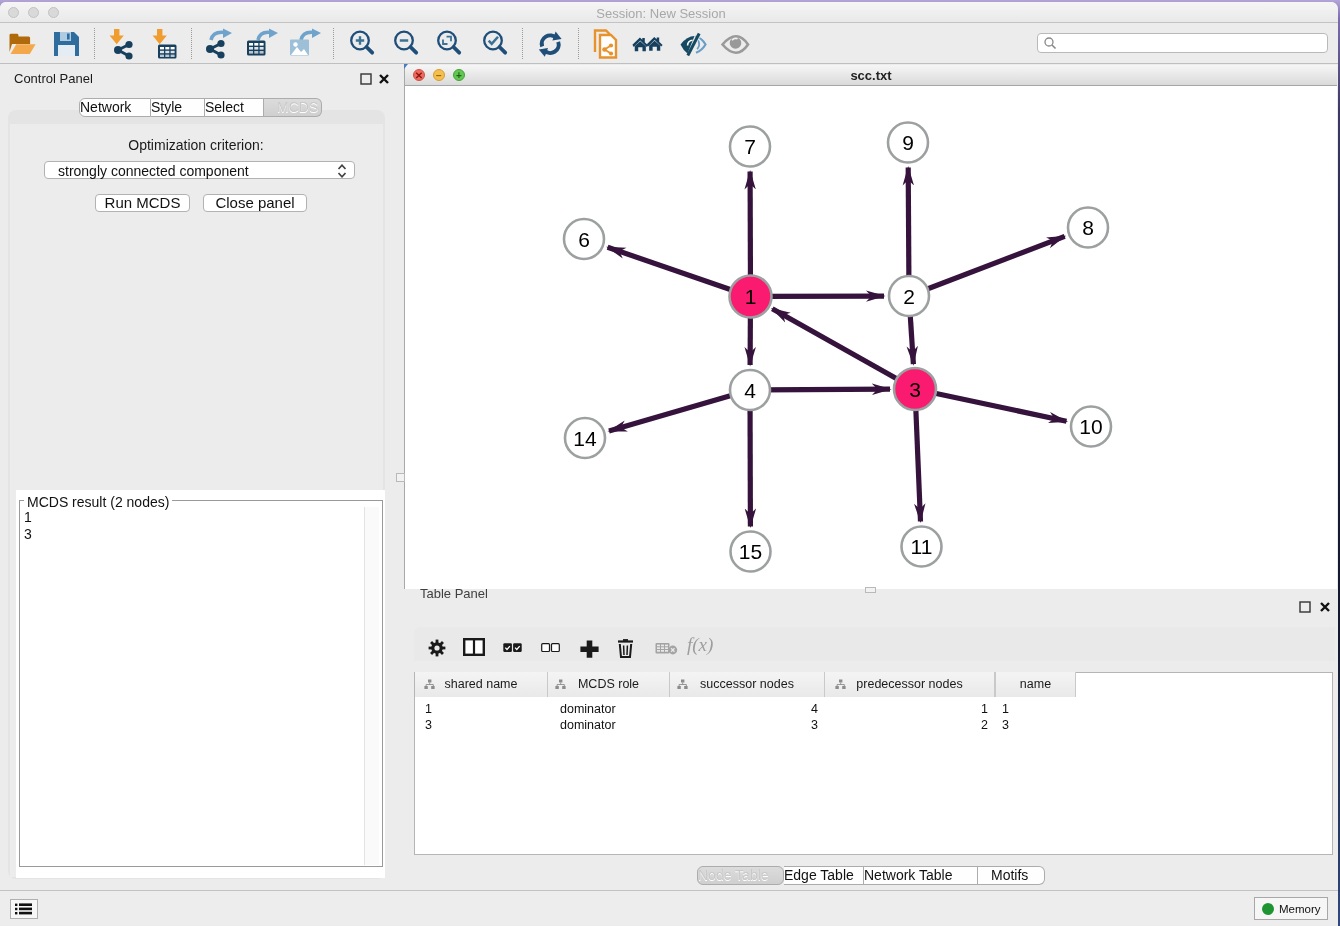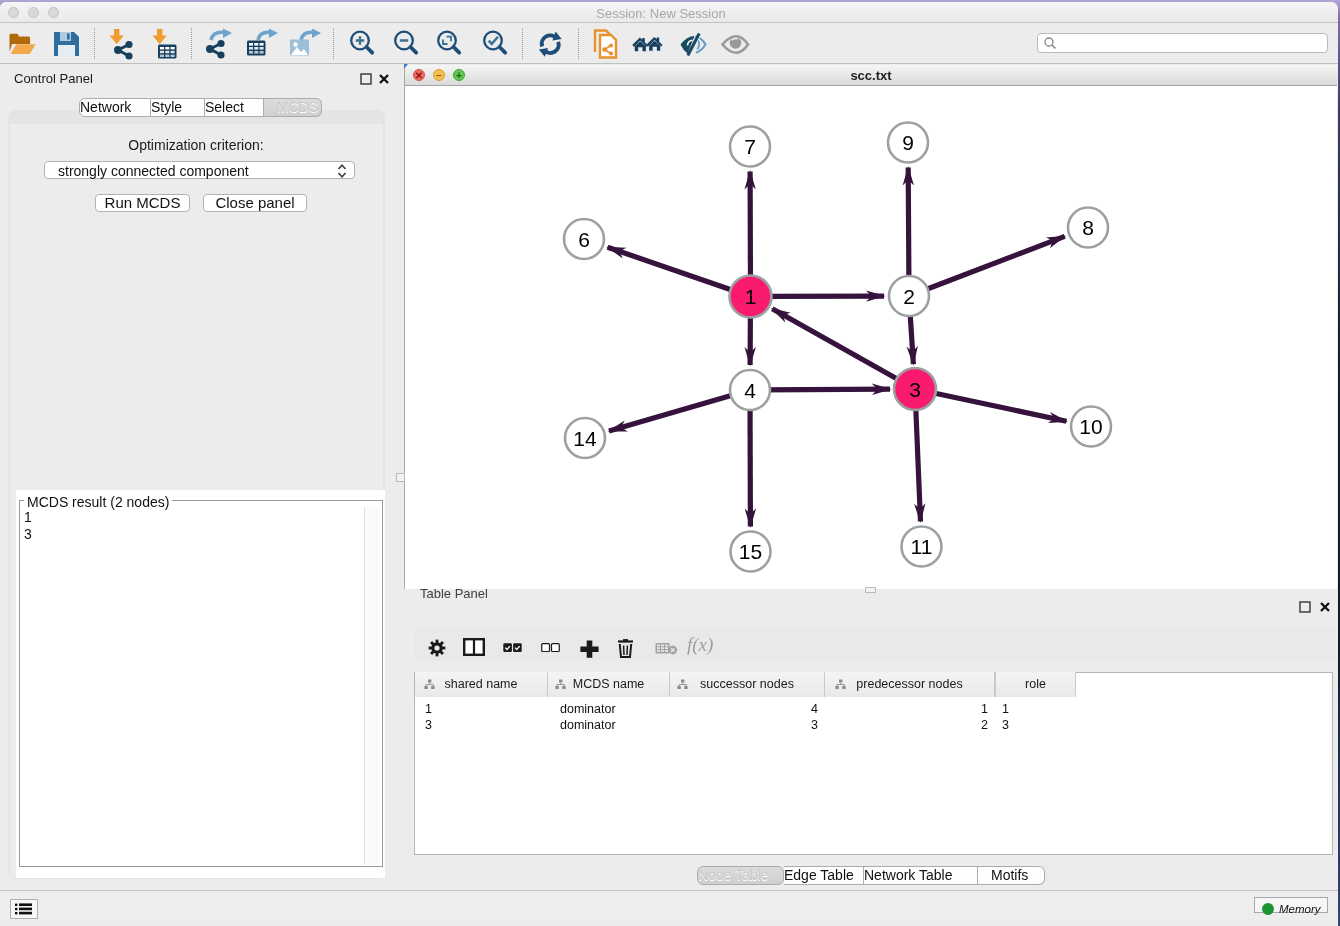--- a/index.html
+++ b/index.html
@@ -47,21 +47,21 @@
   .mac{position:absolute;top:4px;width:12px;height:12px;border-radius:50%;box-sizing:border-box;font-size:10px;font-weight:bold;text-align:center;line-height:11px;}
   
   #tp-title{position:absolute;left:420px;top:586px;font-size:13px;color:#404040;}
   #tp-toolbar{position:absolute;left:414px;top:627px;width:921px;height:34px;background:#e9e9e9;border-radius:6px 0 0 0;}
   #tablebox{position:absolute;left:414px;top:672px;width:919px;height:183px;background:#fff;border:1px solid #b5b5b5;box-sizing:border-box;}
   .th{position:absolute;top:672px;height:25px;background:linear-gradient(#f4f4f4,#e9e9e9);border-right:1px solid #c9c9c9;box-sizing:border-box;}
   .thtext{width:100%;text-align:center;margin-top:5px;font-size:12.5px;color:#1a1a1a;}
   .cell{position:absolute;font-size:12.5px;color:#111;}
   
   #statusbar{position:absolute;left:0;top:890px;width:1338px;height:34px;background:#ededed;border-top:1px solid #c2c2c2;}
-  #membtn{position:absolute;left:1254px;top:897px;width:74px;height:16px;background:#f6f6f6;border:1px solid #a8a8a8;box-sizing:border-box;font-size:11.5px;color:#111;font-style:italic;}
+  #membtn{position:absolute;left:1254px;top:897px;width:74px;height:23px;background:#f6f6f6;border:1px solid #a8a8a8;box-sizing:border-box;font-size:11.5px;color:#111;}
   #listbtn{position:absolute;left:10px;top:899px;width:28px;height:20px;background:#f7f7f7;border:1px solid #b0b0b0;box-sizing:border-box;}
 </style>
 </head>
 <body>
 <div id="app">
     <div id="c">
 
   <div id="titlebar">
     <div class="tl" style="left:8px;"></div>
     <div class="tl" style="left:28px;"></div>
@@ -436,30 +436,30 @@
           <rect x="0.4" y="7" width="3.4" height="3"></rect>
           <rect x="7.2" y="7" width="3.4" height="3"></rect>
         </g>
     <path d="M5.7,3.5 v2 M2.1,7 v-1.5 h7.2 v1.5" fill="none" stroke="#8c8c8c" stroke-width="0.9"></path>
   </svg>
 
   <div class="th" style="left:415px;width:133px;">
         <div class="thtext">shared name</div>
       </div>
   <div class="th" style="left:548px;width:122px;">
-        <div class="thtext">MCDS name</div>
+        <div class="thtext">MCDS role</div>
       </div>
   <div class="th" style="left:670px;width:155px;">
         <div class="thtext">successor nodes</div>
       </div>
   <div class="th" style="left:825px;width:170px;">
         <div class="thtext">predecessor nodes</div>
       </div>
   <div class="th" style="left:995px;width:81px;border-left:1px solid #c9c9c9;">
-        <div class="thtext">role</div>
+        <div class="thtext">name</div>
       </div>
 
   <div class="cell" style="left:425px;top:702px;">1</div>
   <div class="cell" style="left:560px;top:702px;">dominator</div>
   <div class="cell" style="left:670px;top:702px;width:148px;text-align:right;">4</div>
   <div class="cell" style="left:825px;top:702px;width:163px;text-align:right;">1</div>
   <div class="cell" style="left:1002px;top:702px;">1</div>
   <div class="cell" style="left:425px;top:718px;">3</div>
   <div class="cell" style="left:560px;top:718px;">dominator</div>
   <div class="cell" style="left:670px;top:718px;width:148px;text-align:right;">3</div>

